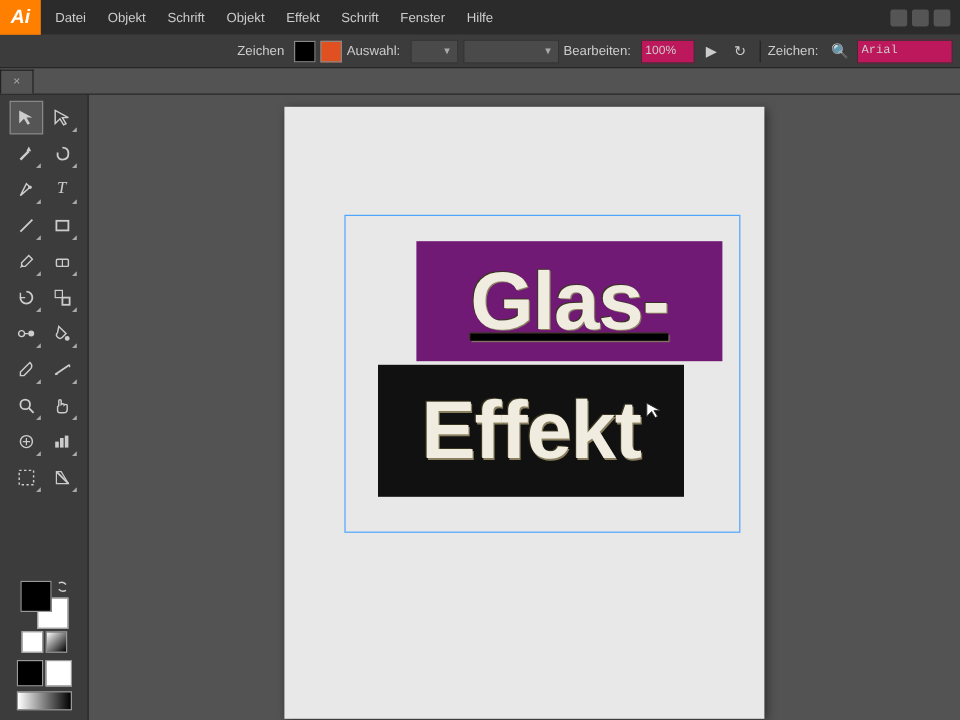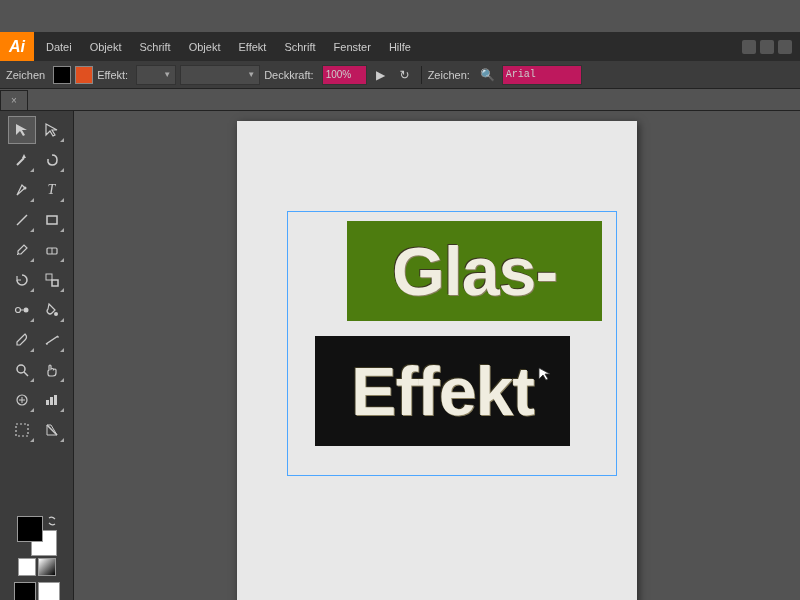--- a/index.html
+++ b/index.html
@@ -2,21 +2,21 @@
 <html><head>
   <meta charset="utf-8">
   <style>
     * { margin: 0; padding: 0; box-sizing: border-box; }
     body { width: 800px; height: 600px; overflow: hidden; font-family: Arial, sans-serif; font-size: 11px; background: #535353; }
 
     
     #titlebar {
       width: 800px; height: 29px; background: #2b2b2b;
       display: flex; align-items: center;
-      color: #ccc; font-size: 11px; margin-top: 32px;
+      color: #ccc; font-size: 11px;
     }
     #ai-logo {
       width: 34px; height: 29px;
       background: #FF8000;
       display: flex; align-items: center; justify-content: center;
       font-weight: bold; font-size: 16px; color: white;
       font-style: italic; flex-shrink: 0;
     }
     #menu-bar {
       display: flex; align-items: center; height: 100%;
@@ -24,21 +24,21 @@
     }
     .menu-item {
       padding: 2px 8px; color: #ccc; cursor: pointer; font-size: 11px;
       height: 100%; display: flex; align-items: center;
     }
 
     
     #toolbar {
       width: 800px; height: 28px; background: #3c3c3c;
       display: flex; align-items: center; gap: 4px;
-      padding: 0 6px; border-bottom: 1px solid #222;
+      padding: 0 6px; border-bottom: 1px solid #222; justify-content: flex-end;
     }
     .toolbar-label { color: #ccc; font-size: 11px; margin-right: 4px; }
     .toolbar-swatch {
       width: 18px; height: 18px; background: #000; border: 1px solid #888; cursor: pointer;
     }
     .toolbar-dropdown {
       height: 20px; background: #4a4a4a; border: 1px solid #333;
       color: #ccc; font-size: 10px; padding: 0 4px; cursor: pointer;
       display: flex; align-items: center; gap: 2px; min-width: 40px;
     }
@@ -148,24 +148,24 @@
       width: 330px; height: 265px;
     }
     #selection-box {
       position: absolute;
       top: 0; left: 0; right: 0; bottom: 0;
       border: 1px solid #4da6ff;
       pointer-events: none;
     }
     #text-block-1 {
       position: absolute;
-      top: 10px; left: 60px;
+      top: 22px; left: 60px;
       width: 255px; height: 100px;
-      background: #4d7c0f;
-      display: flex; align-items: center; justify-content: center;
+      background: #701a75;
+      display: flex; align-items: center; justify-content: center; text-decoration: underline;
     }
     #text-label-1 {
       font-family: Arial Black, Arial, sans-serif;
       font-weight: 900;
       font-size: 68px;
       color: #f0ede0;
       line-height: 1;
       letter-spacing: -1px;
       text-shadow: 1px 1px 0 #8a8060, -1px -1px 0 #3a3520;
       padding: 4px 10px;
@@ -219,30 +219,30 @@
     <div style="width:14px;height:14px;background:#555;border-radius:2px;"></div>
   </div>
 </div>
 
 <div id="toolbar">
   <span class="toolbar-label">Zeichen</span>
   <div class="toolbar-swatch"></div>
   <div style="position:relative; display:flex; align-items:center;">
     <div style="width:18px;height:18px;background:#e05020;border:1px solid #888;"></div>
   </div>
-  <span class="toolbar-label">Effekt:</span>
+  <span class="toolbar-label">Auswahl:</span>
   <div class="toolbar-dropdown">
     <span style="flex:1"></span>
     <span class="toolbar-arrow">▼</span>
   </div>
   <div class="toolbar-dropdown" style="min-width:80px;">
     <span style="flex:1"></span>
     <span class="toolbar-arrow">▼</span>
   </div>
-  <span class="toolbar-label">Deckkraft:</span>
+  <span class="toolbar-label">Bearbeiten:</span>
   <input class="toolbar-input" type="text" value="100%" style="">
   <div class="toolbar-icon-btn">▶</div>
   <div class="toolbar-icon-btn">↻</div>
   <span class="toolbar-sep"></span>
   <span class="toolbar-label">Zeichen:</span>
   <div class="toolbar-icon-btn">🔍</div>
   <input class="toolbar-input" type="text" value="Arial" style="width: 80px; font-family: Liberation Mono, monospace;">
 </div>
 
 <div id="tabbar">

